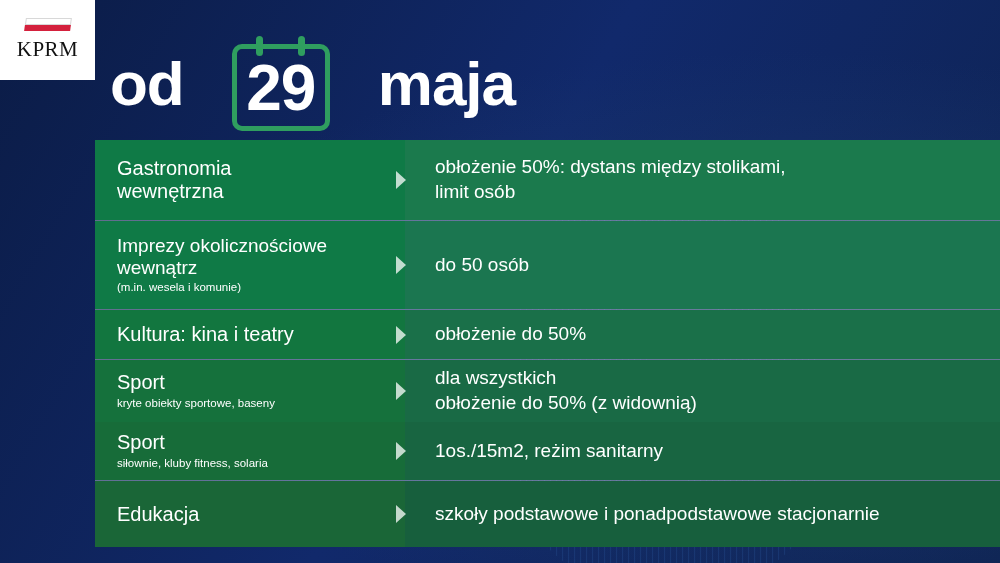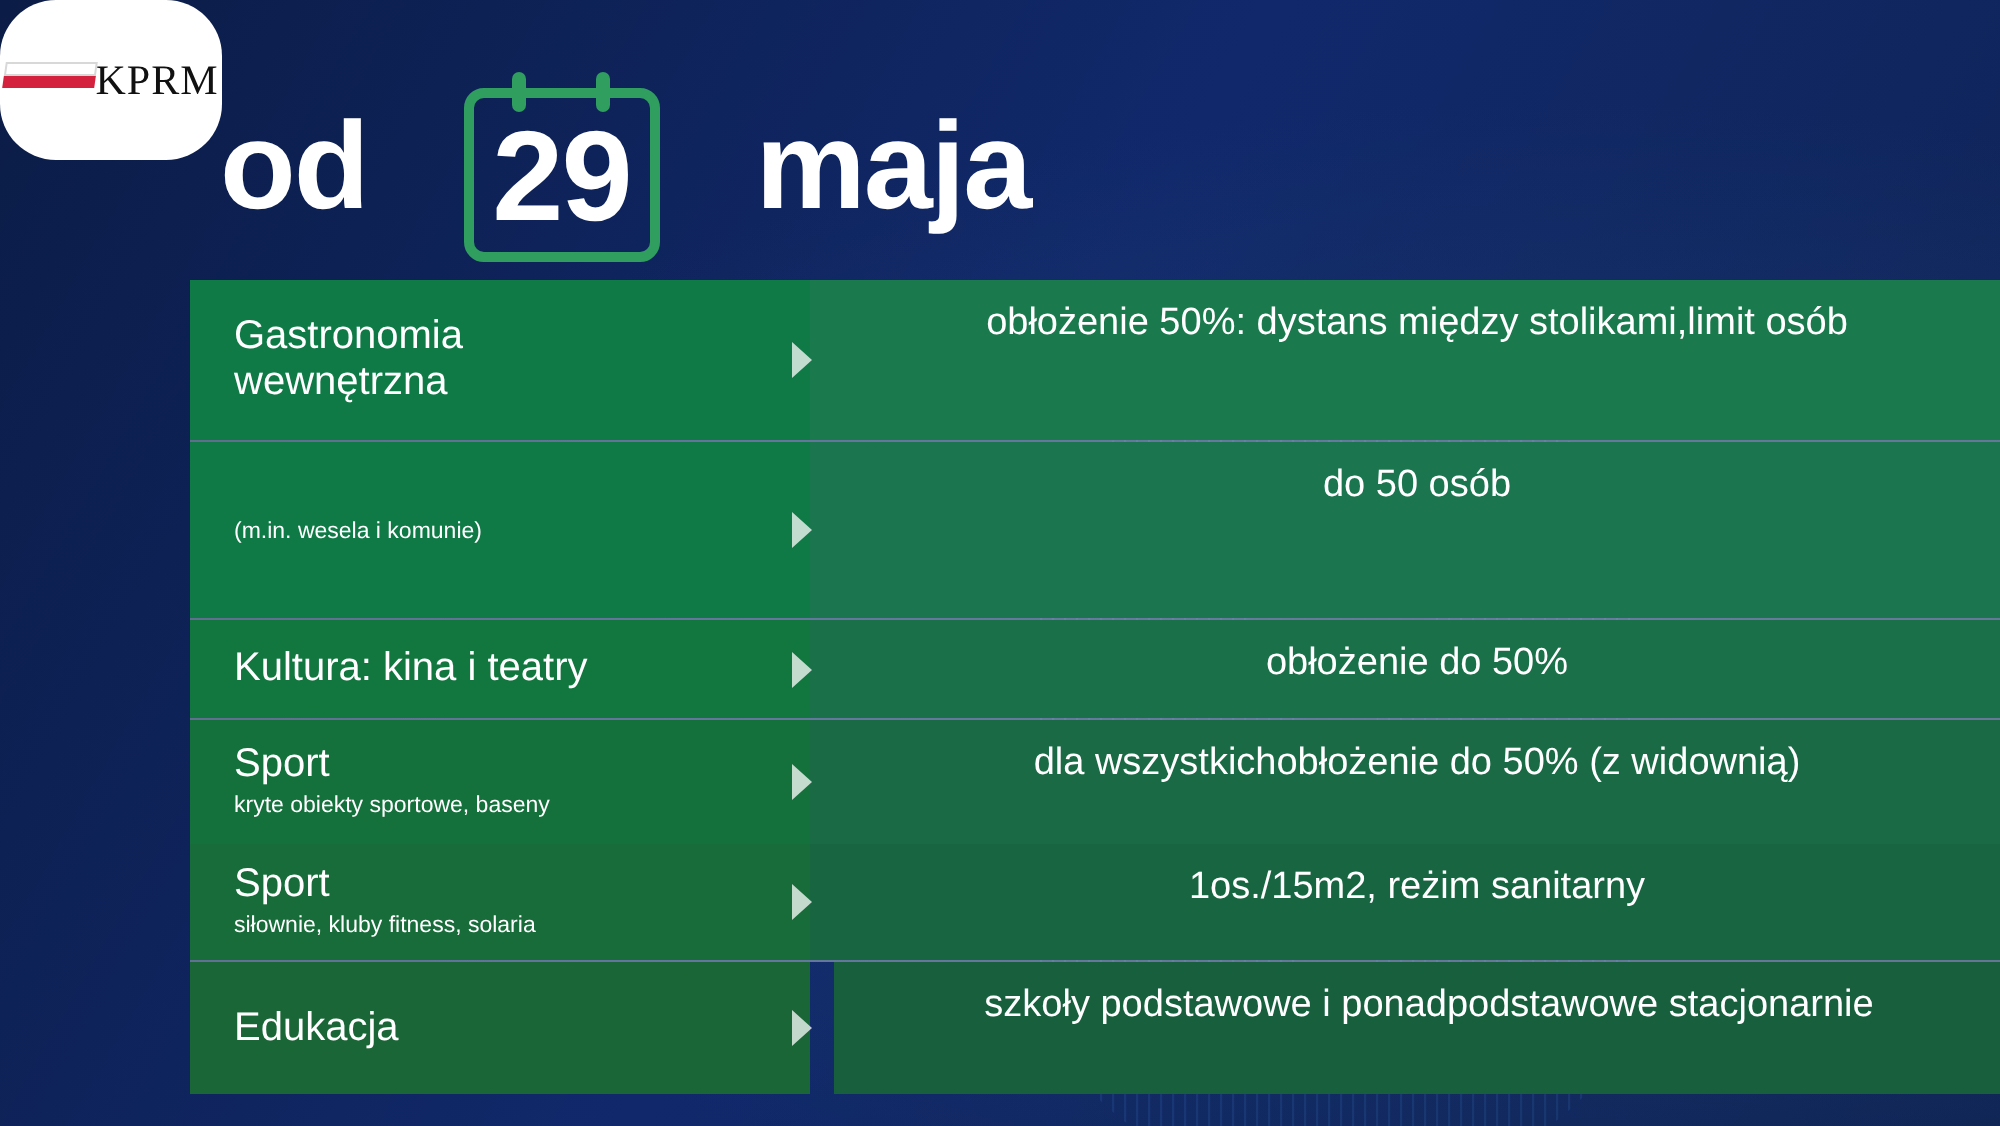--- a/index.html
+++ b/index.html
@@ -33,29 +33,28 @@
     height: 420px;
     opacity: 0.30;
     pointer-events: none;
   }
 
   
   .logo-box {
     position: absolute;
     left: 0;
     top: 0;
-    width: 111px;
+    width: 95px;
     height: 80px;
     background: #ffffff;
     display: flex;
-    flex-direction: row;
+    flex-direction: column;
     align-items: center;
     justify-content: center;
     z-index: 6;
-    border-radius: 28px;
   }
   .logo-flag {
     width: 46px;
     height: 13px;
     position: relative;
     margin-bottom: 6px;
     transform: skewX(-8deg);
   }
   .logo-flag .white {
     position: absolute;
@@ -182,21 +181,21 @@
     font-size: 11.5px;
     font-weight: normal;
     margin-top: 3px;
     line-height: 1.2;
   }
   .cell-right {
     flex: 1 1 auto;
     box-sizing: border-box;
     padding: 10px 18px 10px 30px;
     display: flex;
-    flex-direction: row;
+    flex-direction: column;
     justify-content: center;
     color: #ffffff;
     font-size: 19px;
     line-height: 1.3;
   }
   .cell-right .line { white-space: nowrap; }
 
   
   .row .cell-left  { background: var(--lbg); }
   .row .cell-right { background: var(--rbg); }
@@ -258,20 +257,24 @@
       </div>
       <div class="cell-right">
         <div class="line">obłożenie 50%: dystans między stolikami,</div>
         <div class="line">limit osób</div>
       </div>
     </div>
     <div class="divider left-only"></div>
 
     <div class="row" style="--lbg:#0f7a46; --rbg:#1b7650; height:88px;">
       <div class="cell-left">
+        <div class="cat small-title">
+          <span>Imprezy okolicznościowe</span><br>
+          <span>wewnątrz</span>
+        </div>
         <div class="sub">(m.in. wesela i komunie)</div>
         <div class="arrow"></div>
       </div>
       <div class="cell-right">
         <div class="line">do 50 osób</div>
       </div>
     </div>
     <div class="divider left-only"></div>
 
     <div class="row" style="--lbg:#12763f; --rbg:#1a7049; height:49px;justify-content:center;">
@@ -308,21 +311,21 @@
         </div>
         <div class="sub">siłownie, kluby fitness, solaria</div>
         <div class="arrow"></div>
       </div>
       <div class="cell-right">
         <div class="line">1os./15m2, reżim sanitarny</div>
       </div>
     </div>
     <div class="divider left-only"></div>
 
-    <div class="row" style="--lbg:#1a6637; --rbg:#175f3d; height:66px;gap:12px;">
+    <div class="row" style="--lbg:#1a6637; --rbg:#175f3d; height:66px;">
       <div class="cell-left">
         <div class="cat">
           <span>Edukacja</span>
         </div>
         <div class="arrow"></div>
       </div>
       <div class="cell-right">
         <div class="line">szkoły podstawowe i ponadpodstawowe stacjonarnie</div>
       </div>
     </div>

